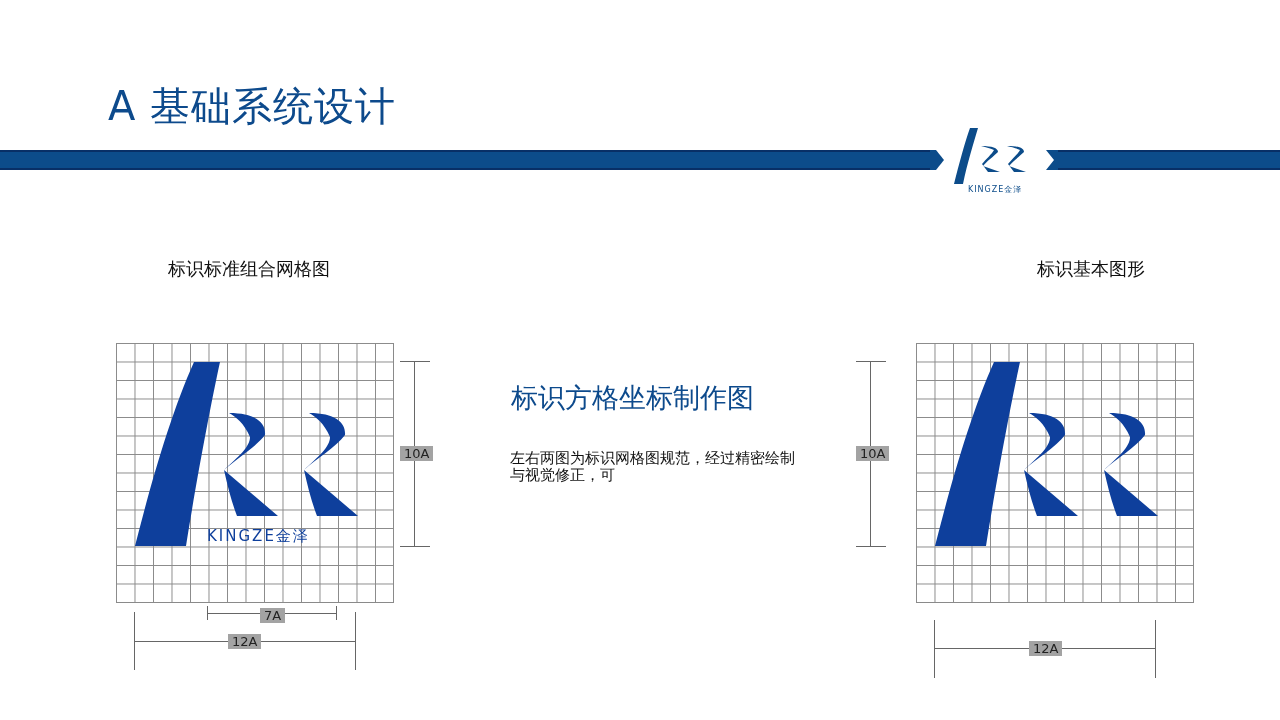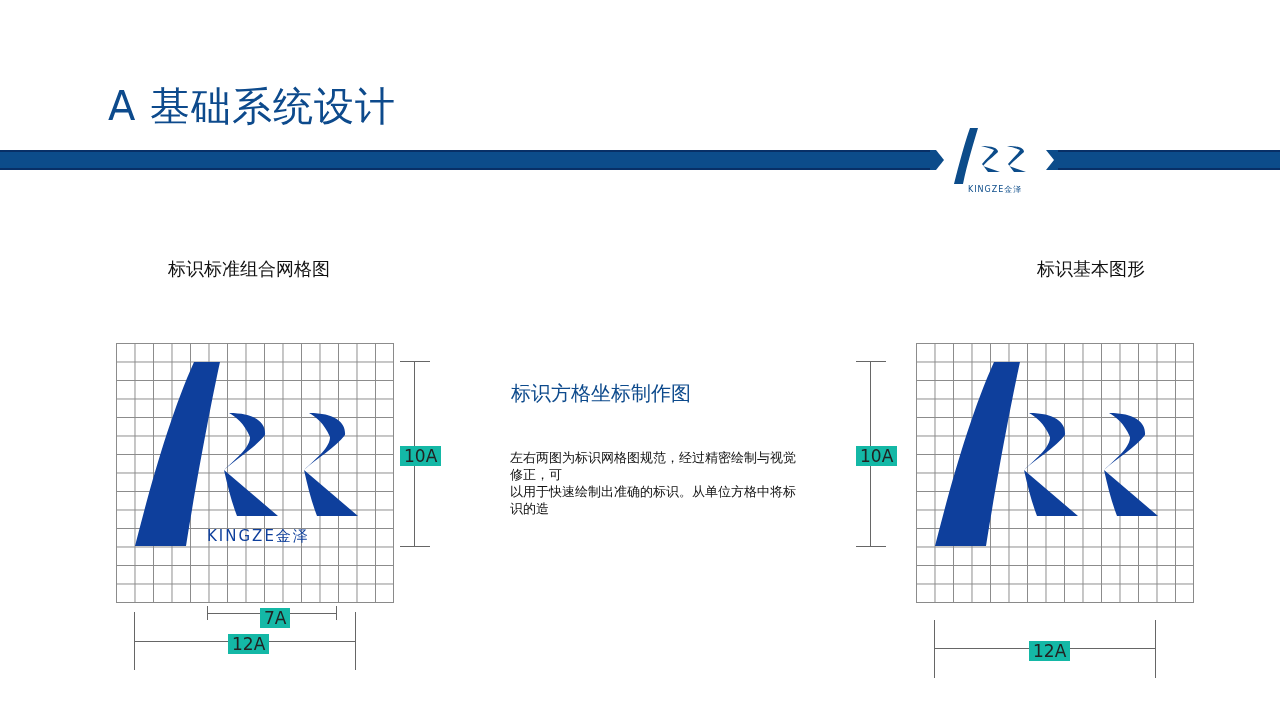--- a/index.html
+++ b/index.html
@@ -4,24 +4,24 @@
 <style>
   html,body{margin:0;padding:0;}
   body{width:1280px;height:720px;position:relative;background:#ffffff;overflow:hidden;font-family:"DejaVu Sans","Liberation Sans",sans-serif;}
   .abs{position:absolute;}
   .title{left:108px;top:82px;font-size:40px;color:#0d4a8c;letter-spacing:1px;white-space:nowrap;line-height:48px;}
   .band{left:0;top:150px;height:20px;background:#0c4c8a;border-top:2px solid #082f66;border-bottom:2px solid #082f66;box-sizing:border-box;}
   .heading{font-size:18px;color:#111;white-space:nowrap;}
   .grid{background-color:#fff;
     background-image:linear-gradient(to right,#8a8a8a 1px,transparent 1px),linear-gradient(to bottom,#8a8a8a 1px,transparent 1px);
     background-size:18.5px 18.5px;border-right:1px solid #8a8a8a;border-bottom:1px solid #8a8a8a;box-sizing:border-box;}
-  .dim{font-size:17px;color:#222;white-space:nowrap;background:#14b8a6;padding:0 4px;}
+  .dim{font-size:13px;color:#222;white-space:nowrap;background:#a3a3a3;padding:0 4px;}
   .line{background:#666;}
-  .center-title{left:511px;top:380px;font-size:20px;color:#0d4a8c;white-space:nowrap;}
-  .desc{left:510px;top:450px;width:290px;font-size:13px;line-height:17px;color:#111;font-family:Liberation Mono, monospace;}
+  .center-title{left:511px;top:380px;font-size:27px;color:#0d4a8c;white-space:nowrap;}
+  .desc{left:510px;top:450px;width:290px;font-size:15px;line-height:17px;color:#111;}
   svg{display:block;}
 </style>
 </head>
 <body>
 
 <div class="abs title">A 基础系统设计</div>
 
 <div class="abs band" style="width:936px;"></div>
 <svg class="abs" style="left:930px;top:150px;" width="14" height="20">
   <polygon points="0,0 6,0 14,10 6,20 0,20" fill="#0c4c8a"></polygon>
@@ -66,21 +66,20 @@
 <div class="abs dim" style="left:260px;top:608px;">7A</div>
 
 <div class="abs line" style="left:134px;top:612px;width:1px;height:58px;"></div>
 <div class="abs line" style="left:355px;top:612px;width:1px;height:58px;"></div>
 <div class="abs line" style="left:134px;top:641px;width:222px;height:1px;"></div>
 <div class="abs dim" style="left:228px;top:634px;">12A</div>
 
 <div class="abs center-title">标识方格坐标制作图</div>
 <div class="abs desc">
   <div>左右两图为标识网格图规范，经过精密绘制与视觉修正，可</div>
-  <div>以用于快速绘制出准确的标识。从单位方格中将标识的造</div>
 </div>
 
 <div class="abs heading" style="left:997px;top:257px;margin-left:40px;">标识基本图形</div>
 
 <div class="abs grid" style="left:916px;top:343px;width:278px;height:260px;">
   <svg width="278" height="260" viewBox="0 0 278 260" style="position:absolute;left:0;top:0;">
     <path d="M78,19 L104,19 C95,60 80,140 70,203 L19,203 C35,140 55,70 78,19 Z" fill="#0e3f9c"></path>
     <path d="M113,70 C140,70 150,80 149,92 C140,104 120,116 108,127 L162,173 L121,173 C116,160 112,145 108,127 C122,114 134,104 134,94 C128,80 120,74 113,70 Z" fill="#0e3f9c"></path>
     <path d="M193,70 C220,70 230,80 229,92 C220,104 200,116 188,127 L242,173 L201,173 C196,160 192,145 188,127 C202,114 214,104 214,94 C208,80 200,74 193,70 Z" fill="#0e3f9c"></path>
   </svg>

